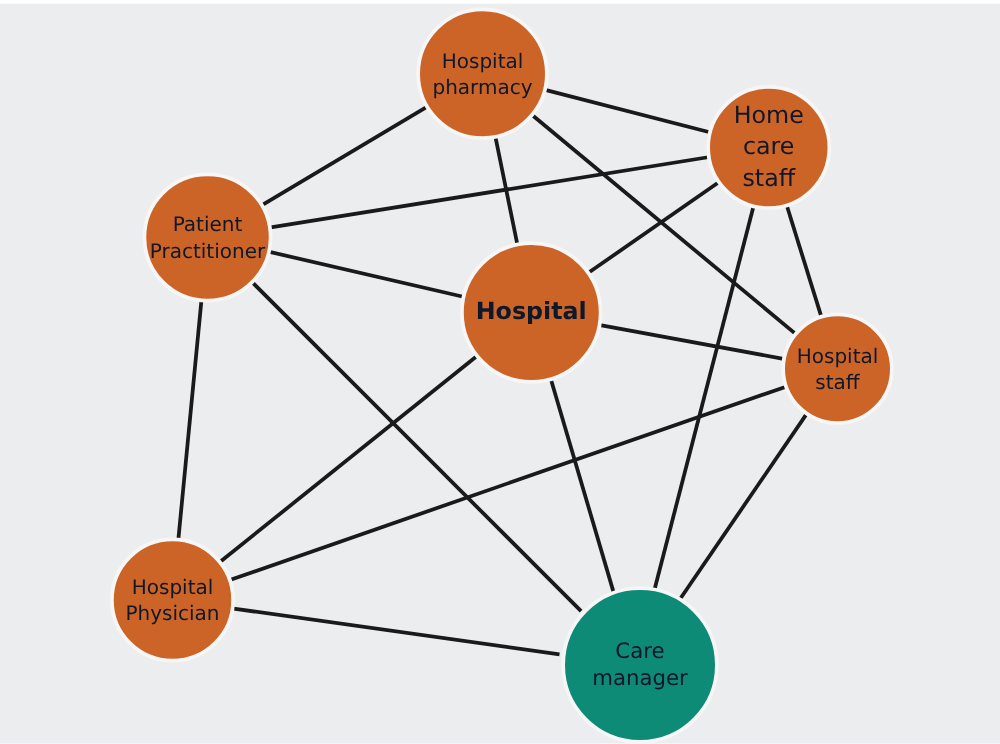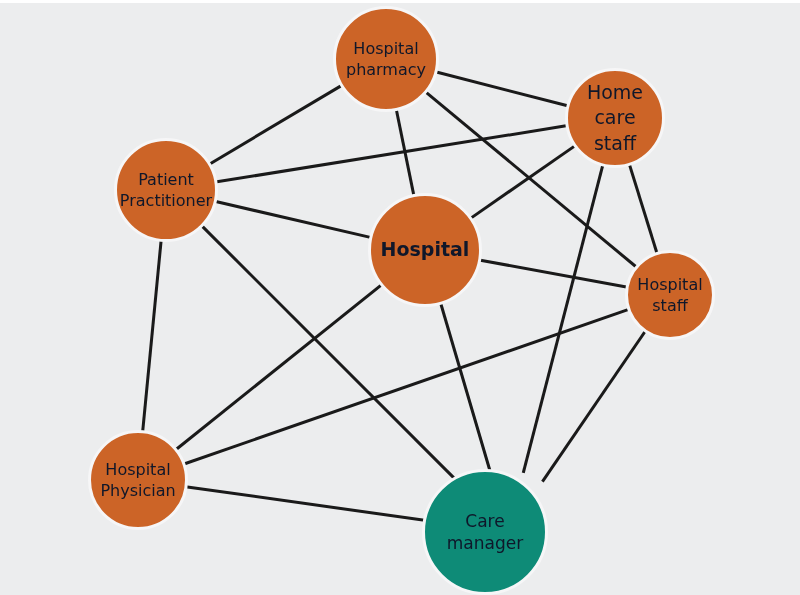--- a/index.html
+++ b/index.html
@@ -96,18 +96,18 @@
         <span class="lbl">Hospital</span>
       </div>
       <div class="node" style="left: 625px; top: 250px; width: 90px; height: 90px; background: rgb(204, 100, 39); font-size: 16px; border-color: rgb(246, 246, 247);">
         <span class="lbl">Hospital
 staff</span>
       </div>
       <div class="node" style="left: 88px; top: 430px; width: 100px; height: 100px; background: rgb(204, 100, 39); font-size: 16px; border-color: rgb(246, 246, 247);">
         <span class="lbl">Hospital
 Physician</span>
       </div>
-      <div class="node" style="left: 422px; top: 469px; width: 126px; height: 126px; background: rgb(14, 139, 119); font-size: 17px; border-color: rgb(246, 246, 247);">
+      <div class="node" style="left: 449px; top: 469px; width: 126px; height: 126px; background: rgb(14, 139, 119); font-size: 17px; border-color: rgb(246, 246, 247);">
         <span class="lbl">Care
 manager</span>
       </div>
     </div>
 </div>
 
 </body></html>

